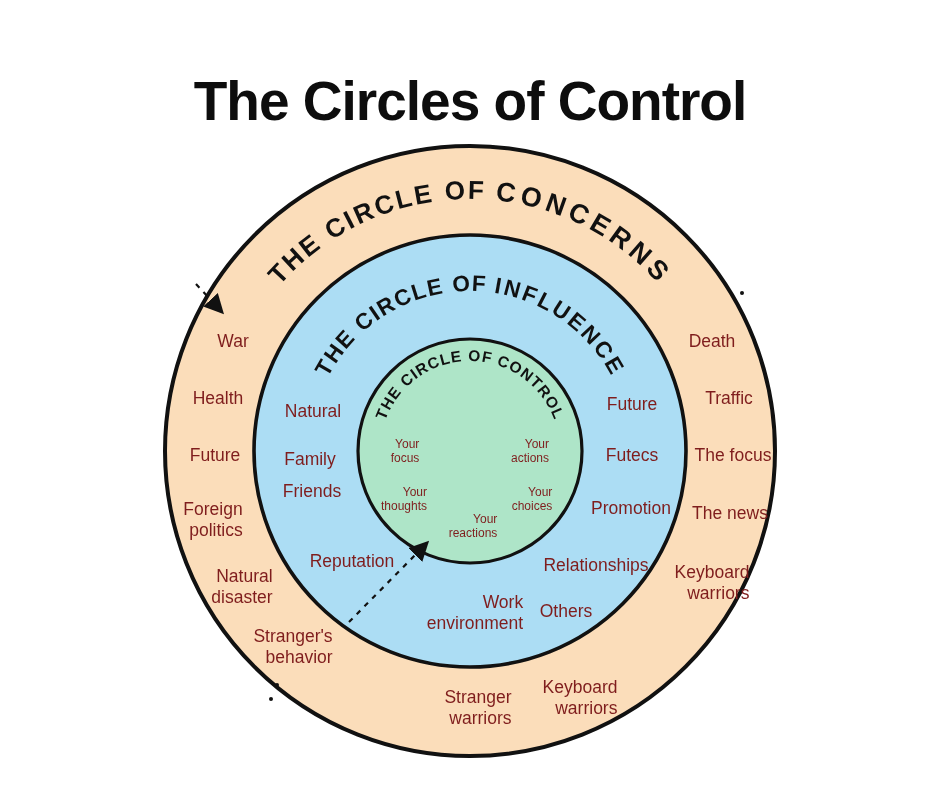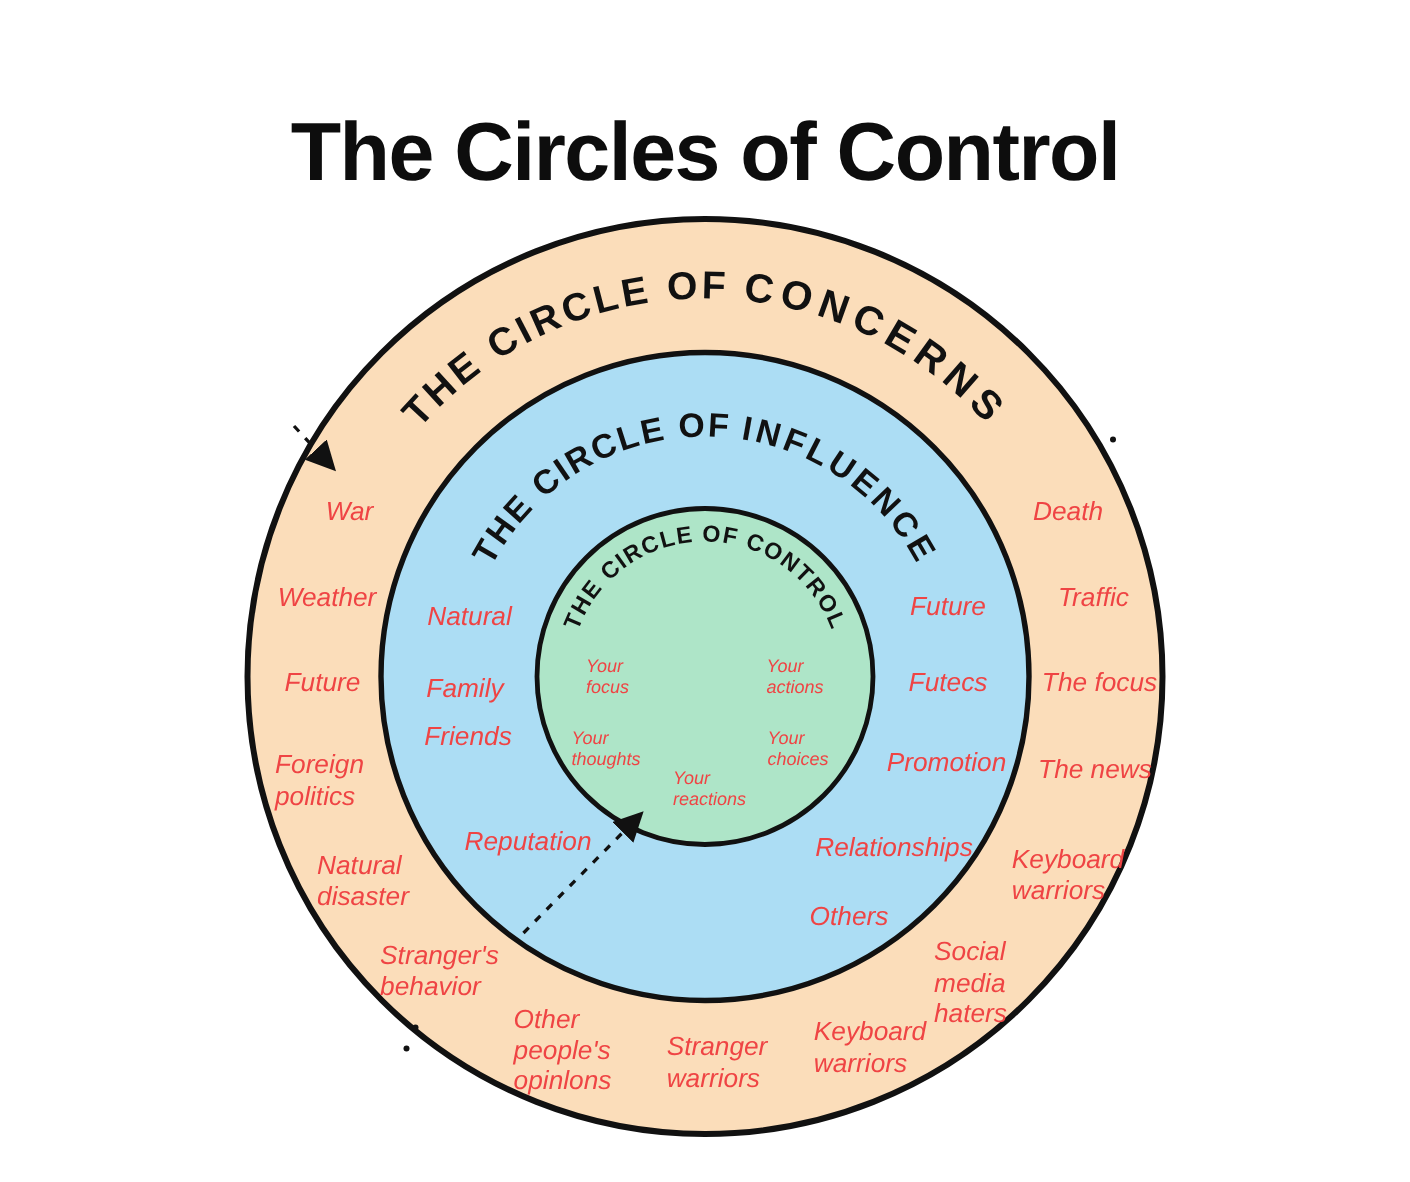--- a/index.html
+++ b/index.html
@@ -6,22 +6,22 @@
   body { width:940px; height:788px; font-family:"Liberation Sans","DejaVu Sans",sans-serif; }
   #stage { position:relative; width:904px; height:788px; overflow:hidden; background:#ffffff;margin-top:21px; }
   #main-title {
     position:absolute; left:0; top:48px; width:940px;
     text-align:center; font-size:55px; font-weight:700; letter-spacing:-1px;
     color:#0d0d0d;
   }
   #diagram-svg { position:absolute; left:0; top:0; }
   .lbl {
     position:absolute; transform:translate(-50%,-50%);
-    white-space:pre-line; text-align:left;
-    font-size:17.5px; line-height:1.18; color:#ef4444;font-style:italic;
+    white-space:pre-line; text-align:right;
+    font-size:17.5px; line-height:1.18; color:#7f1d1d;
   }
   .lbl.small { font-size:12px; }
   .arc-text { fill:#111111; font-family:"Liberation Sans","DejaVu Sans",sans-serif; }
   .arc-concerns { font-size:26px; font-weight:700; letter-spacing:2.5px; }
   .arc-concerns .emph { font-size:27px; font-weight:700; letter-spacing:4.5px; }
   .arc-influence { font-size:22.5px; font-weight:700; letter-spacing:1.5px; }
   .arc-influence .emph { letter-spacing:2.5px; }
   .arc-control { font-size:15.5px; font-weight:700; letter-spacing:1px; }
   .dashed { stroke:#111; stroke-width:2.2; stroke-dasharray:5 6; fill:none; }
 </style>
@@ -57,49 +57,45 @@
     </text>
 
     <line class="dashed" x1="196" y1="263" x2="221" y2="290" marker-end="url(#arrh)"></line>
     <line class="dashed" x1="349" y1="601" x2="426" y2="523" marker-end="url(#arrh)"></line>
     <circle cx="277" cy="664" r="2" fill="#111"></circle>
     <circle cx="271" cy="678" r="2" fill="#111"></circle>
     <circle cx="742" cy="272" r="2" fill="#111"></circle>
   </svg>
 
   <div class="lbl" style="left:233px; top:320px;">War</div>
-  <div class="lbl" style="left:218px; top:377px;">Weather</div>
+  <div class="lbl" style="left:218px; top:377px;">Health</div>
   <div class="lbl" style="left:215px; top:434px;">Future</div>
   <div class="lbl" style="left:213px; top:499px;">Foreign
 politics</div>
   <div class="lbl" style="left:242px; top:566px;">Natural
 disaster</div>
   <div class="lbl" style="left:293px; top:626px;">Stranger's
 behavior</div>
-  <div class="lbl" style="left:375px; top:679px;">Other
-people's
-opinlons</div>
   <div class="lbl" style="left:478px; top:687px;">Stranger
 warriors</div>
   <div class="lbl" style="left:580px; top:677px;">Keyboard
 warriors</div>
-  <div class="lbl" style="left:647px; top:634px;">Social
-media
-haters</div>
   <div class="lbl" style="left:712px; top:562px;">Keyboard
 warriors</div>
   <div class="lbl" style="left:730px; top:492px;">The news</div>
   <div class="lbl" style="left:733px; top:434px;">The focus</div>
   <div class="lbl" style="left:729px; top:377px;">Traffic</div>
   <div class="lbl" style="left:712px; top:320px;">Death</div>
 
   <div class="lbl" style="left:313px; top:390px;">Natural</div>
   <div class="lbl" style="left:310px; top:438px;">Family</div>
   <div class="lbl" style="left:312px; top:470px;">Friends</div>
   <div class="lbl" style="left:352px; top:540px;">Reputation</div>
+  <div class="lbl" style="left:475px; top:592px;">Work
+environment</div>
   <div class="lbl" style="left:566px; top:590px;">Others</div>
   <div class="lbl" style="left:596px; top:544px;">Relationships</div>
   <div class="lbl" style="left:631px; top:487px;">Promotion</div>
   <div class="lbl" style="left:632px; top:434px;">Futecs</div>
   <div class="lbl" style="left:632px; top:383px;">Future</div>
 
   <div class="lbl small" style="left:405px; top:430px;">Your
 focus</div>
   <div class="lbl small" style="left:530px; top:430px;">Your
 actions</div>

